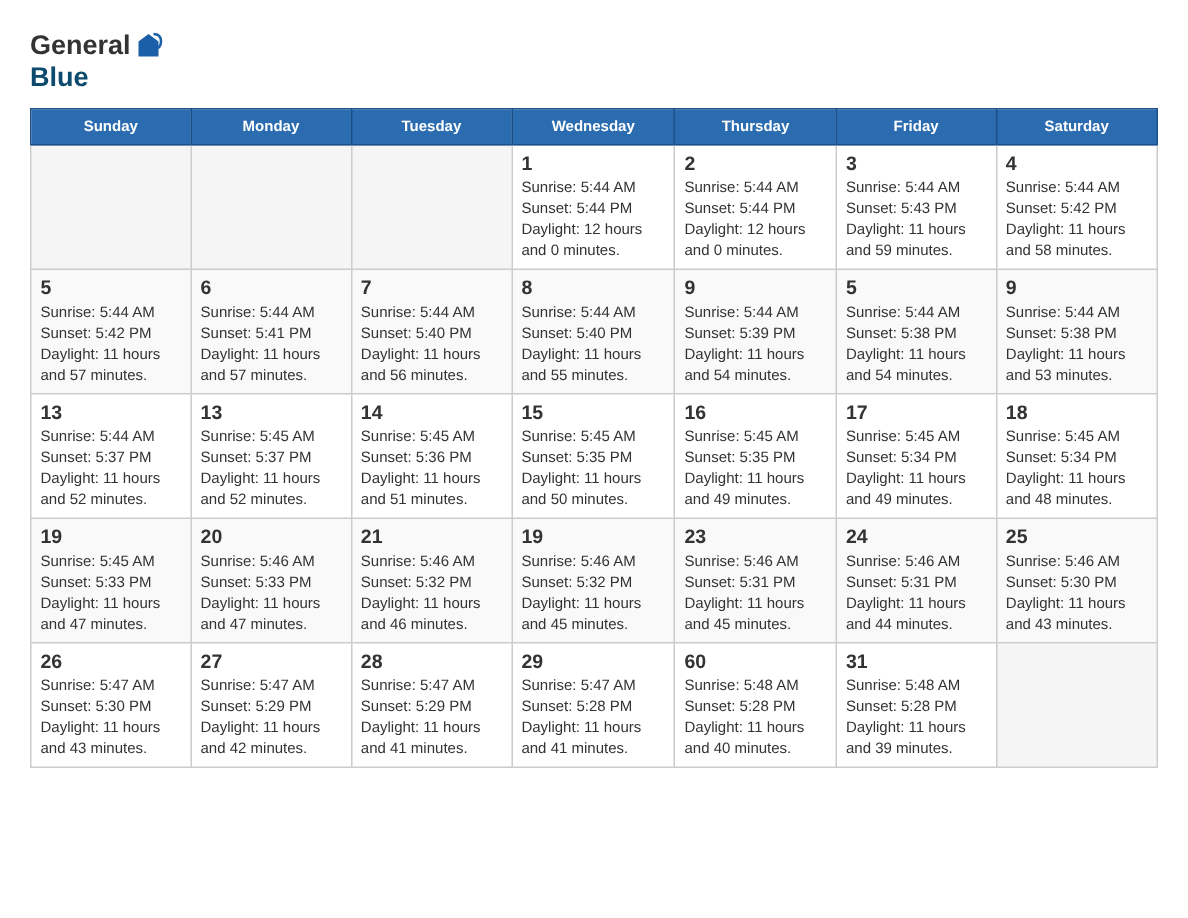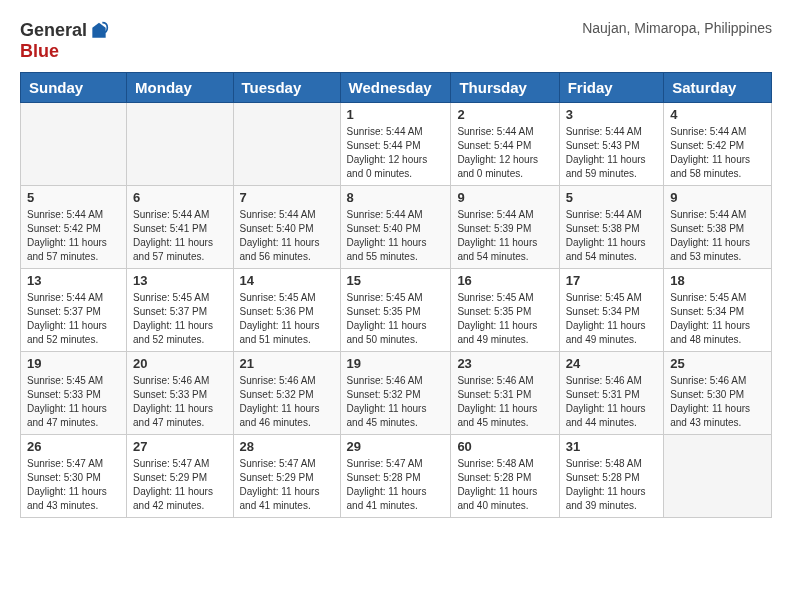--- a/index.html
+++ b/index.html
@@ -26,21 +26,21 @@
       align-items: center;
     }
     .logo-general {
       font-size: 18px;
       font-weight: bold;
       color: #333;
     }
     .logo-blue {
       font-size: 18px;
       font-weight: bold;
-      color: #b91c1c;
+      color: #0c4a6e;
     }
     .logo-icon {
       width: 20px;
       height: 20px;
       margin-left: 2px;
     }
     .title-block {
       text-align: right;
     }
     .month-title {
@@ -53,23 +53,23 @@
       color: #555;
     }
     .calendar {
       width: 100%;
       border-collapse: collapse;
       border: 1px solid #ccc;
     }
     .calendar th {
       background-color: #2b6cb0;
       color: white;
-      text-align: left;
+      text-align: center;
       padding: 6px 8px;
-      font-size: 15px;
+      font-size: 10px;
       border: 1px solid #1a4f8a;
     }
     .calendar td {
       border: 1px solid #ccc;
       vertical-align: top;
       padding: 4px 6px;
       width: 113px;
       min-height: 80px;
       background: #fff;
     }
@@ -99,21 +99,20 @@
     <div class="logo-text">
       <span class="logo-general">General</span>
       <svg class="logo-icon" viewBox="0 0 24 24" fill="#1a5fa8">
         <path d="M12 2 L20 8 L20 20 L4 20 L4 8 Z" fill="#1a5fa8"></path>
         <path d="M16 2 Q22 2 22 8 Q22 14 16 14" fill="none" stroke="#1a5fa8" stroke-width="2"></path>
       </svg>
     </div>
     <span class="logo-blue">Blue</span>
   </div>
   <div class="title-block">
-    <div class="location">Naujan, Mimaropa, Philippines</div>
   </div>
 </div>
 
 <table class="calendar">
   <thead>
     <tr>
       <th>Sunday</th>
       <th>Monday</th>
       <th>Tuesday</th>
       <th>Wednesday</th>

